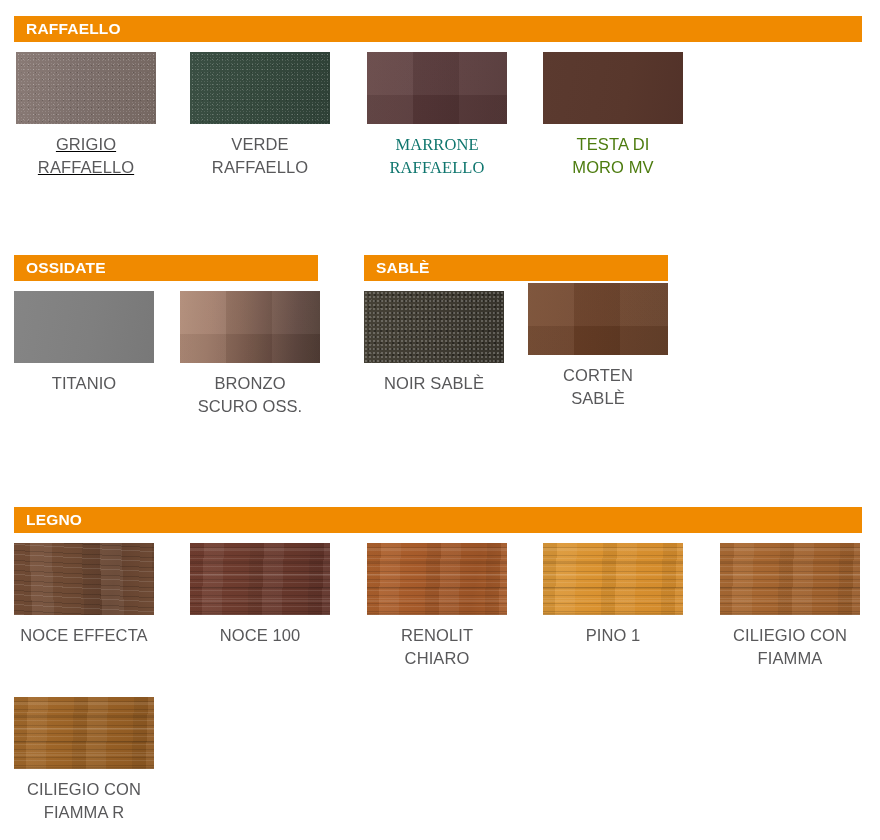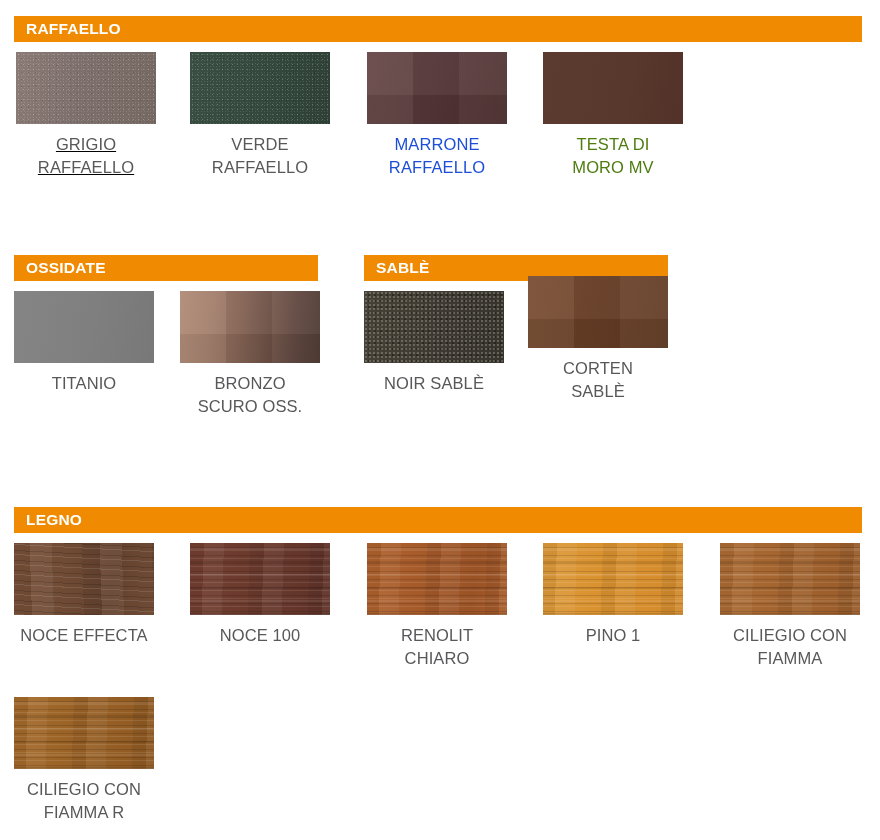--- a/index.html
+++ b/index.html
@@ -126,21 +126,21 @@
       <div class="caption" style="color: rgb(88, 88, 90);">GRIGIO
 RAFFAELLO</div>
     </div>
     <div class="swatch-cell" style="left: 190px; top: 52px;">
       <div class="chip tex-speckle" style="background: linear-gradient(100deg, rgb(58, 79, 67) 0%, rgb(52, 72, 60) 50%, rgb(46, 64, 54) 100%);"></div>
       <div class="caption" style="color: rgb(88, 88, 90);">VERDE
 RAFFAELLO</div>
     </div>
     <div class="swatch-cell" style="left: 367px; top: 52px;">
       <div class="chip tex-patch" style="background: linear-gradient(100deg, rgb(96, 64, 63) 0%, rgb(89, 57, 58) 45%, rgb(78, 49, 49) 100%);"></div>
-      <div class="caption" style="color: #1d4ed8;">MARRONE
+      <div class="caption" style="color: #0f766e; font-family: Liberation Serif, serif;">MARRONE
 RAFFAELLO</div>
     </div>
     <div class="swatch-cell" style="left: 543px; top: 52px;">
       <div class="chip tex-none" style="background: linear-gradient(100deg, rgb(91, 58, 47) 0%, rgb(88, 55, 44) 60%, rgb(82, 50, 41) 100%);"></div>
       <div class="caption" style="color: #4d7c0f;">TESTA DI
 MORO MV</div>
     </div>
     <div class="bar" style="left: 14px; top: 255px; width: 304px; background: rgb(240, 138, 0);">
       <span class="bar-label" style="color: rgb(255, 255, 255);">OSSIDATE</span>
     </div>
@@ -153,21 +153,21 @@
       <div class="chip tex-none" style="background: linear-gradient(100deg, rgb(133, 133, 133) 0%, rgb(127, 127, 127) 55%, rgb(120, 120, 120) 100%);"></div>
       <div class="caption" style="color: rgb(88, 88, 90);">TITANIO</div>
     </div>
     <div class="bar" style="left: 364px; top: 255px; width: 304px; background: rgb(240, 138, 0);">
       <span class="bar-label" style="color: rgb(255, 255, 255);">SABLÈ</span>
     </div>
     <div class="swatch-cell" style="left: 364px; top: 291px;">
       <div class="chip tex-sand" style="background: linear-gradient(100deg, rgb(69, 65, 54) 0%, rgb(62, 58, 49) 50%, rgb(54, 51, 43) 100%);"></div>
       <div class="caption" style="color: rgb(88, 88, 90);">NOIR SABLÈ</div>
     </div>
-    <div class="swatch-cell" style="left: 528px; top: 276px;">
+    <div class="swatch-cell" style="left: 528px; top: 283px;">
       <div class="chip tex-patch" style="background: linear-gradient(100deg, rgb(116, 71, 44) 0%, rgb(107, 64, 39) 50%, rgb(96, 58, 35) 100%);"></div>
       <div class="caption" style="color: rgb(88, 88, 90);">CORTEN
 SABLÈ</div>
     </div>
     <div class="bar" style="left: 14px; top: 507px; width: 848px; background: rgb(240, 138, 0);">
       <span class="bar-label" style="color: rgb(255, 255, 255);">LEGNO</span>
     </div>
     <div class="swatch-cell" style="left: 14px; top: 543px;">
       <div class="chip tex-wood-diag" style="background: linear-gradient(100deg, rgb(121, 81, 57) 0%, rgb(110, 74, 52) 40%, rgb(100, 66, 47) 70%, rgb(112, 76, 54) 100%);"></div>
       <div class="caption" style="color: rgb(88, 88, 90);">NOCE EFFECTA</div>

